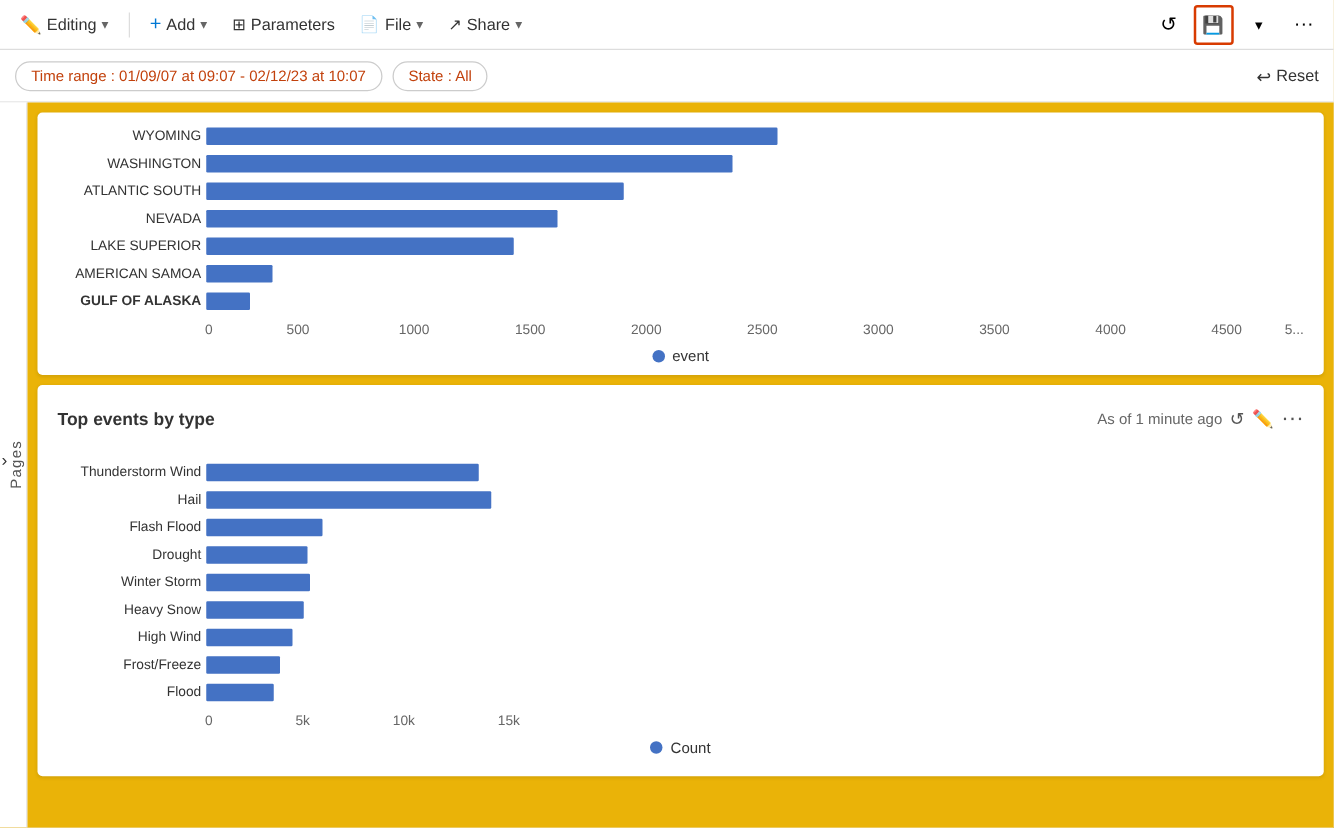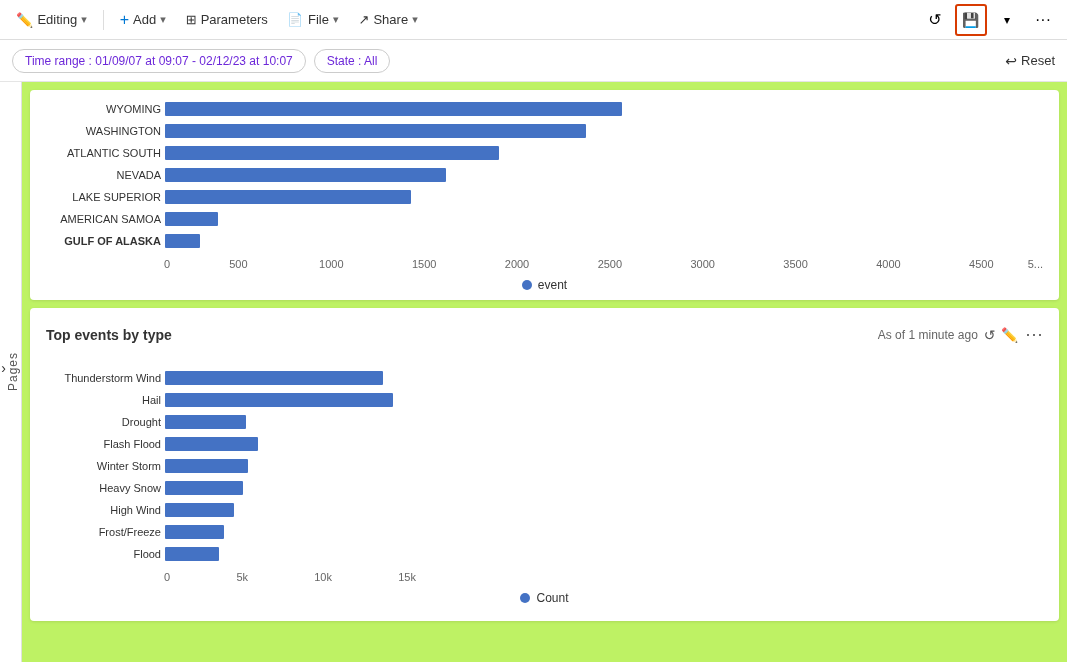--- a/index.html
+++ b/index.html
@@ -28,42 +28,42 @@
     }
 
     
     .filter-bar {
       display: flex; align-items: center; height: 42px; background: #fff;
       border-bottom: 1px solid #e5e5e5; padding: 0 12px; gap: 8px;
     }
     .filter-pill {
       display: flex; align-items: center; border: 1px solid #ccc;
       border-radius: 20px; padding: 4px 12px; font-size: 12px;
-      background: #fff; cursor: pointer; color: #6d28d9;
+      background: #fff; cursor: pointer; color: #c2410c;
     }
     .reset-btn {
       margin-left: auto; display: flex; align-items: center; gap: 4px;
       font-size: 13px; color: #333; cursor: pointer;
     }
 
     
     .main {
       display: flex; height: calc(662px - 82px);
     }
     .pages-tab {
       width: 22px; background: #fff; border-right: 1px solid #e0e0e0;
       display: flex; align-items: center; justify-content: center;
       cursor: pointer;
     }
     .pages-label {
       writing-mode: vertical-rl; transform: rotate(180deg);
       font-size: 12px; color: #555; letter-spacing: 1px;
     }
     .content-area {
-      flex: 1; overflow-y: auto; padding: 8px; background: #bef264;
+      flex: 1; overflow-y: auto; padding: 8px; background: #eab308;
     }
 
     
     .chart-panel {
       background: #fff; border-radius: 4px; margin-bottom: 8px;
       padding: 16px; box-shadow: 0 1px 3px rgba(0,0,0,0.1);
     }
 
     
     .top-chart-panel {
@@ -250,29 +250,29 @@
         <div class="bar-fill" style="width:89%;"></div>
       </div>
     </div>
           <div class="bar-row">
       <div class="bar-label" style="width:115px;">Hail</div>
       <div class="bar-track" style="max-width:245px;">
         <div class="bar-fill" style="width:93%;"></div>
       </div>
     </div>
           <div class="bar-row">
+      <div class="bar-label" style="width:115px;">Flash Flood</div>
+      <div class="bar-track" style="max-width:245px;">
+        <div class="bar-fill" style="width:38%;"></div>
+      </div>
+    </div>
+          <div class="bar-row">
       <div class="bar-label" style="width:115px;">Drought</div>
       <div class="bar-track" style="max-width:245px;">
         <div class="bar-fill" style="width:33%;"></div>
-      </div>
-    </div>
-          <div class="bar-row">
-      <div class="bar-label" style="width:115px;">Flash Flood</div>
-      <div class="bar-track" style="max-width:245px;">
-        <div class="bar-fill" style="width:38%;"></div>
       </div>
     </div>
           <div class="bar-row">
       <div class="bar-label" style="width:115px;">Winter Storm</div>
       <div class="bar-track" style="max-width:245px;">
         <div class="bar-fill" style="width:34%;"></div>
       </div>
     </div>
           <div class="bar-row">
       <div class="bar-label" style="width:115px;">Heavy Snow</div>

